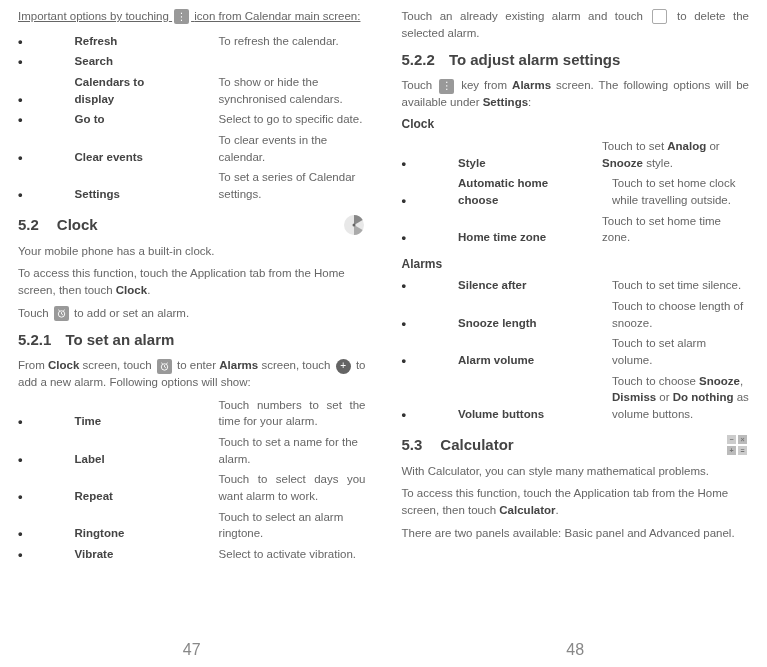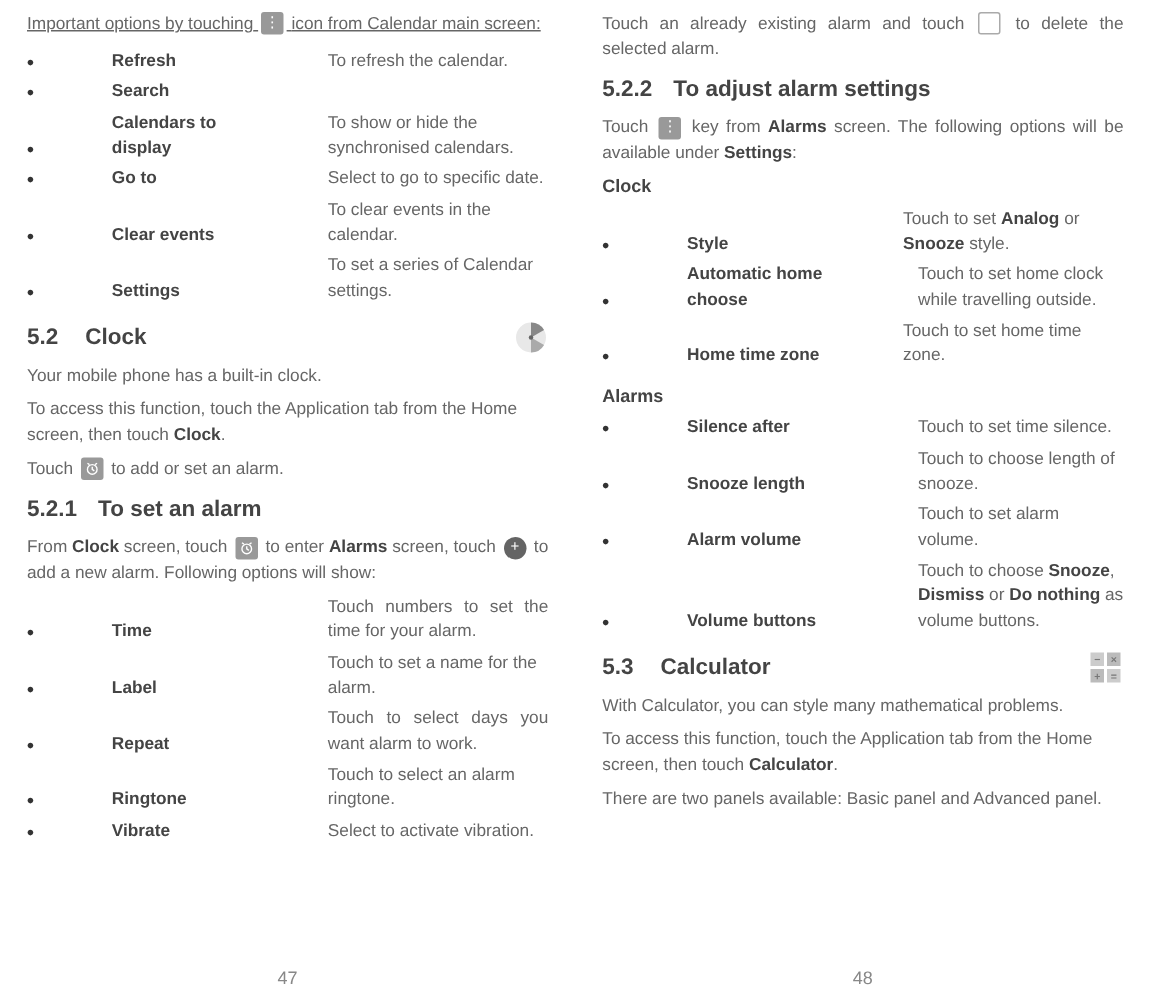--- a/index.html
+++ b/index.html
@@ -7,21 +7,21 @@
     font-family: Arial, Helvetica, sans-serif;
     color: #555;
     background: #fff;
     width: 767px;
     height: 667px;
     display: flex;
     font-size: 11.5px;
     line-height: 1.45;
   }
   .page { width: 50%; padding: 8px 18px 8px 18px; position: relative; }
-  .page-num { position: absolute; bottom: 6px; left: 50%; transform: translateX(-50%); font-size: 12px; color: #888; }
+  .page-num { position: absolute; bottom: 6px; left: 50%; transform: translateX(-50%); font-size: 16px; color: #888; }
   .intro { color: #666; margin-bottom: 8px; text-decoration: underline; }
   ul.options { list-style: none; margin: 4px 0 10px 0; }
   ul.options li { display: flex; margin-bottom: 4px; align-items: flex-end; gap: 46px; }
   ul.options li::before { content: "•"; color: #333; font-weight: 900; margin-right: 6px; font-size: 13px; line-height: 1.2; }
   ul.options .label { font-weight: 700; color: #444; width: 98px; flex-shrink: 0; }
   ul.options .desc { color: #666; flex: 1; }
   h2.sec { font-weight: 700; color: #444; font-size: 15px; margin: 10px 0 6px 0; display: flex; align-items: center; }
   h2.sec .num { margin-right: 18px; }
   h3.sub { font-weight: 700; color: #444; font-size: 15px; margin: 8px 0 6px 0; }
   h3.sub .num { margin-right: 14px; }

